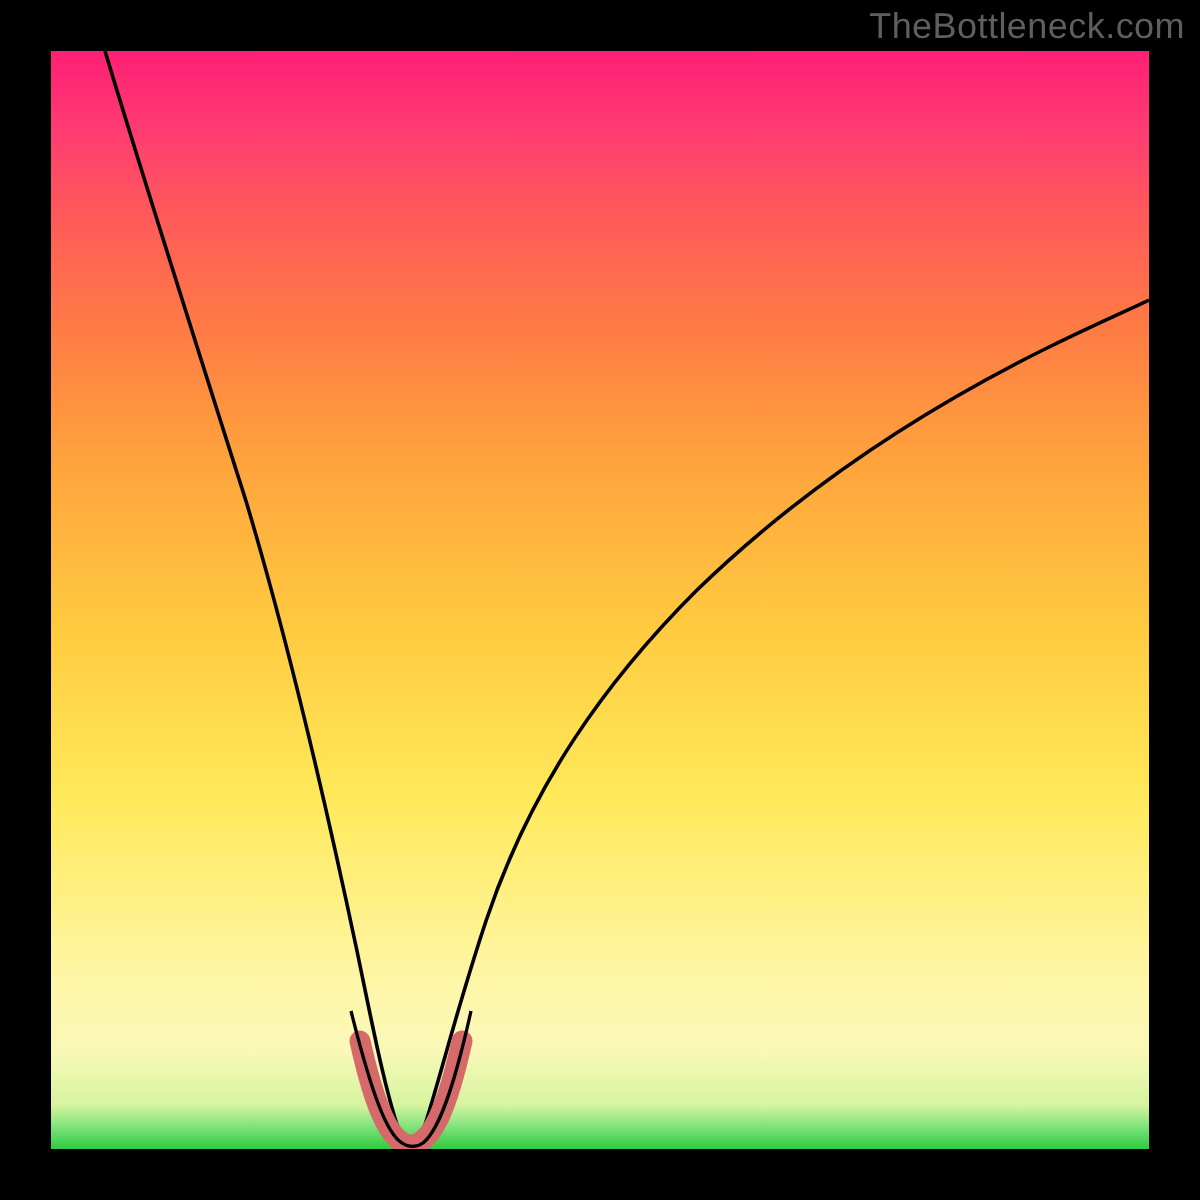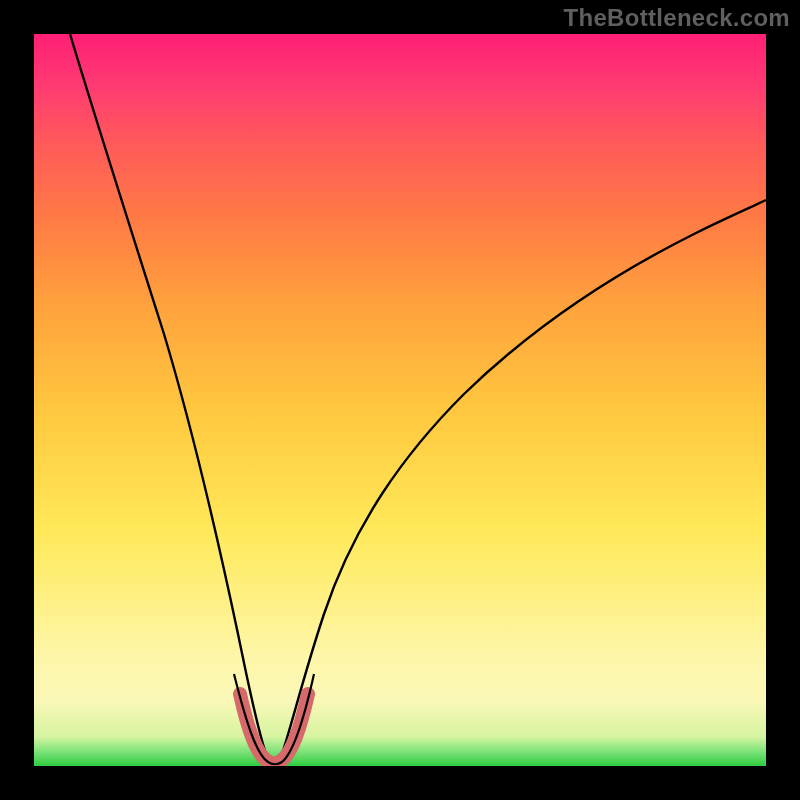--- a/index.html
+++ b/index.html
@@ -41,21 +41,21 @@
       #ff3b72 93%,
       #ff1f76 100%
     );
   }
   .watermark {
     position: absolute;
     top: 4px;
     right: 10px;
     color: #5f5f5f;
     font-size: 24px;
-    font-weight: 700;
+    font-weight: 400;
     letter-spacing: 0.3px;
     margin-left: 17px;
   }
   svg.curve {
     position: absolute;
     top: 0;
     left: 0;
     width: 732px;
     height: 732px;
   }

